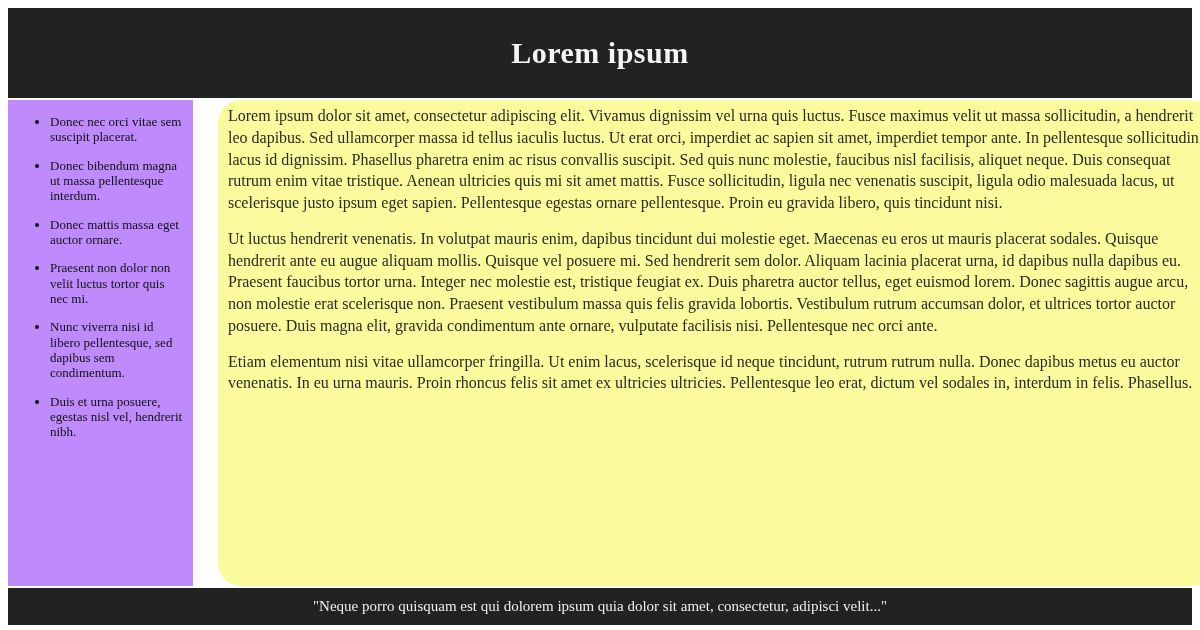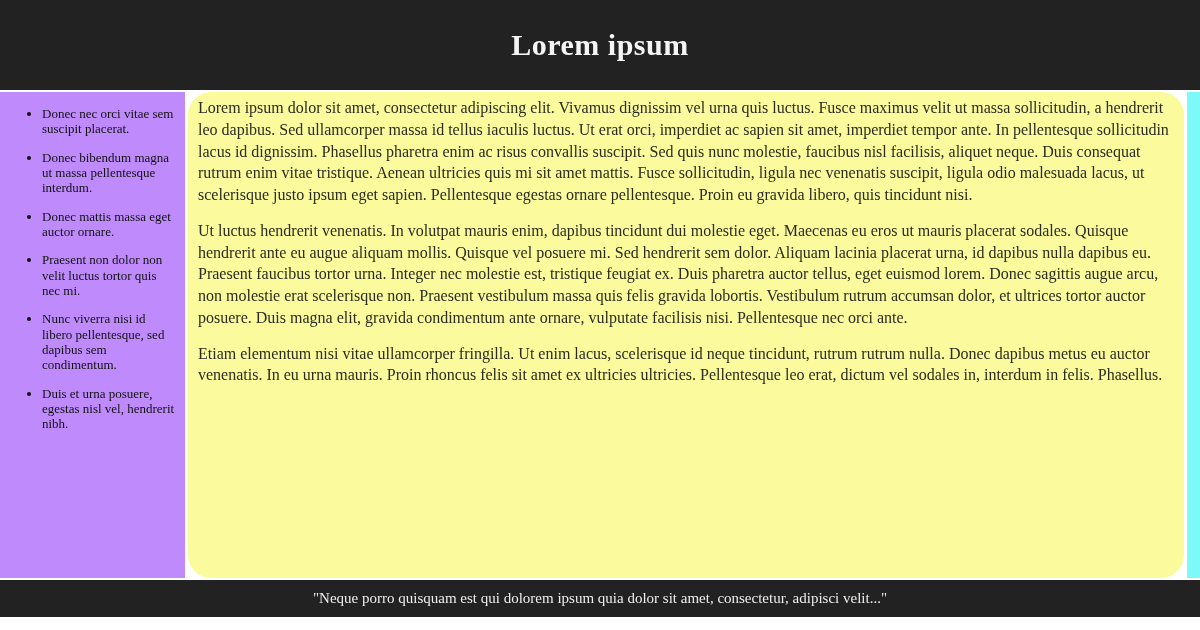--- a/index.html
+++ b/index.html
@@ -12,40 +12,41 @@
   }
   *{box-sizing:border-box;}
   html,body{margin:0;padding:0;}
   body{
     width:1200px;height:630px;
     background:#ffffff;
     font-family:"Liberation Serif", serif;
     color:var(--body-fg);
   }
   .page{
-    padding:0;
+    padding:8px;
     width:1200px;height:630px;
   }
   .site-header{
     background:var(--header-bg);
     height:90px;
     display:flex;align-items:center;justify-content:center;
     margin-bottom:2px;
   }
   .site-header h1{
     margin:0;
     font-size:30px;
     font-weight:bold;
     color:var(--header-fg);
     letter-spacing:0.5px;
   }
   .content-row{
     display:flex;
     height:486px;
     margin-bottom:2px;
+    gap:22px;
   }
   .left-aside{
     width:185px;
     background:var(--left-bg);
     padding:14px 8px 0 14px;
     flex:none;
     margin-right:3px;
   }
   .left-aside ul{
     margin:0;

